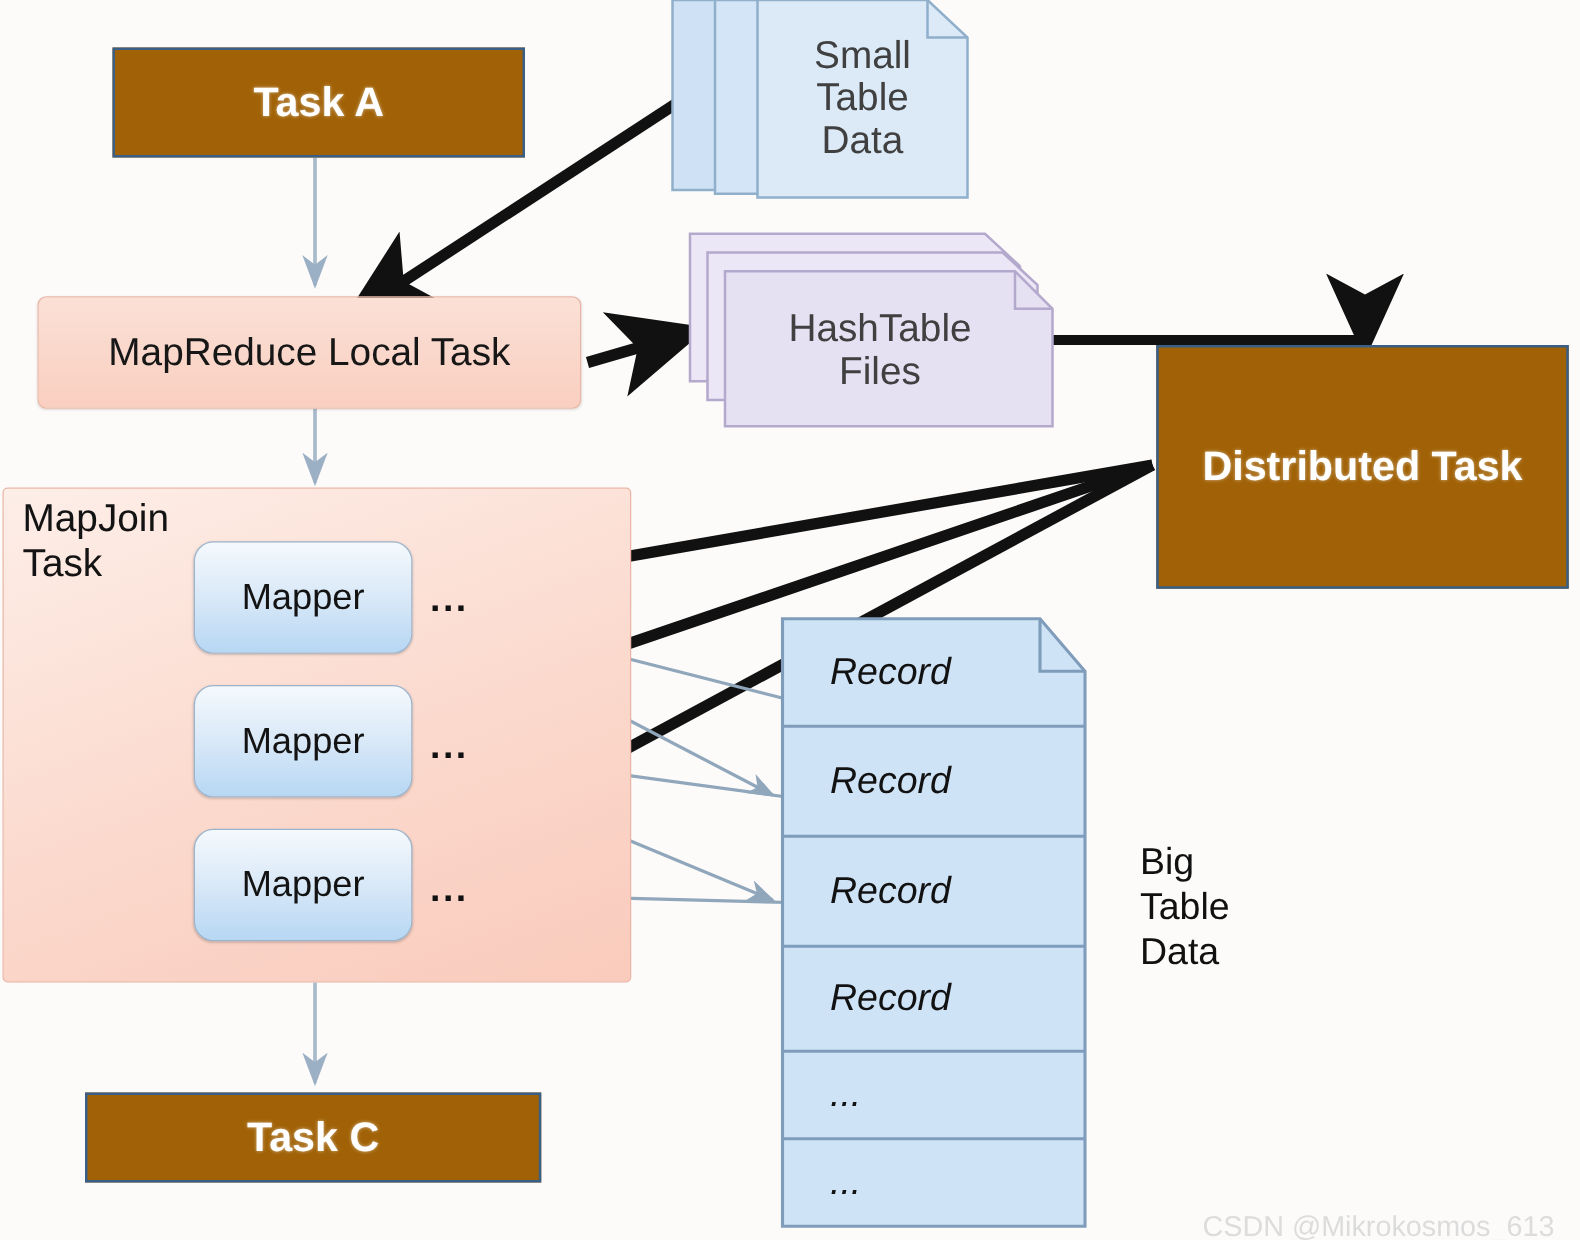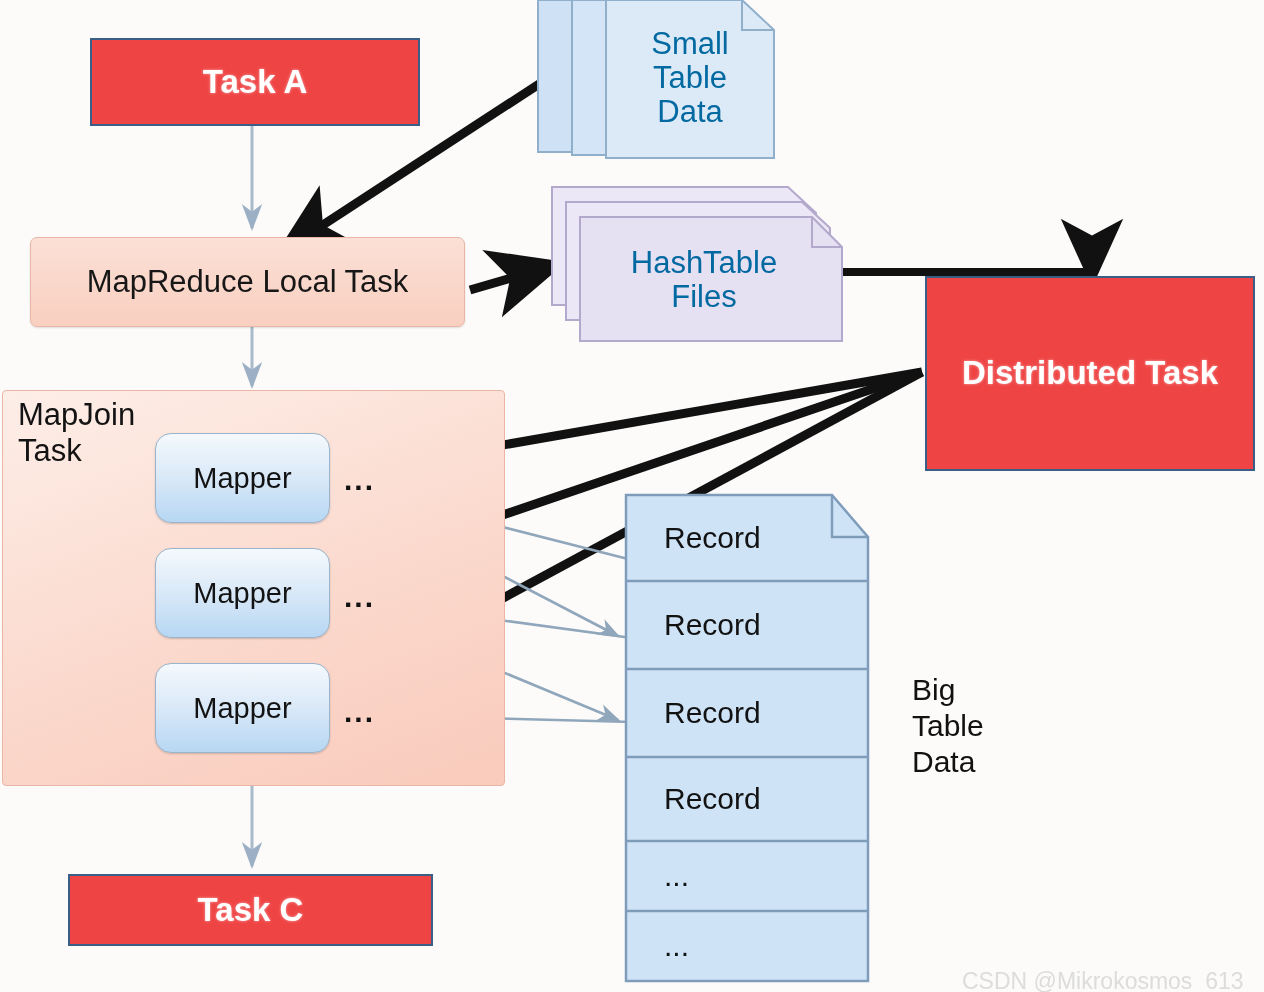--- a/index.html
+++ b/index.html
@@ -24,21 +24,21 @@
     box-sizing: border-box;
     display: flex;
     align-items: center;
     justify-content: center;
     text-align: center;
     line-height: 1.12;
   }
 
   
   .task-box {
-    background: #ef4444;
+    background: #a16207;
     border: 2px solid #3a5f86;
     color: #ffffff;
     font-size: 33px;
     font-weight: bold;
     text-shadow: 0 0 3px rgba(255,255,255,0.55);
   }
 
   
   .peach-box {
     background: linear-gradient(180deg, #fbe0d6 0%, #f9cfc0 100%);
@@ -101,21 +101,21 @@
     top: 0; left: 0;
     overflow: visible;
   }
   .doc-text {
     position: absolute;
     display: flex;
     align-items: center;
     justify-content: center;
     text-align: center;
     font-size: 31px;
-    color: #0369a1;
+    color: #404040;
     line-height: 1.1;
     white-space: pre;
   }
 
   
   .record-doc {
     position: absolute;
   }
   .record-doc svg { position: absolute; top:0; left:0; }
   .record-rows {
@@ -126,20 +126,21 @@
   }
   .record-cell {
     position: absolute;
     display: flex;
     align-items: center;
     font-size: 30px;
     color: #121212;
     padding-left: 40px;
     box-sizing: border-box;
     white-space: pre;
+    font-style: italic;
   }
 
   
   #arrows {
     position: absolute;
     top: 0; left: 0;
     width: 1264px;
     height: 992px;
     pointer-events: none;
   }

